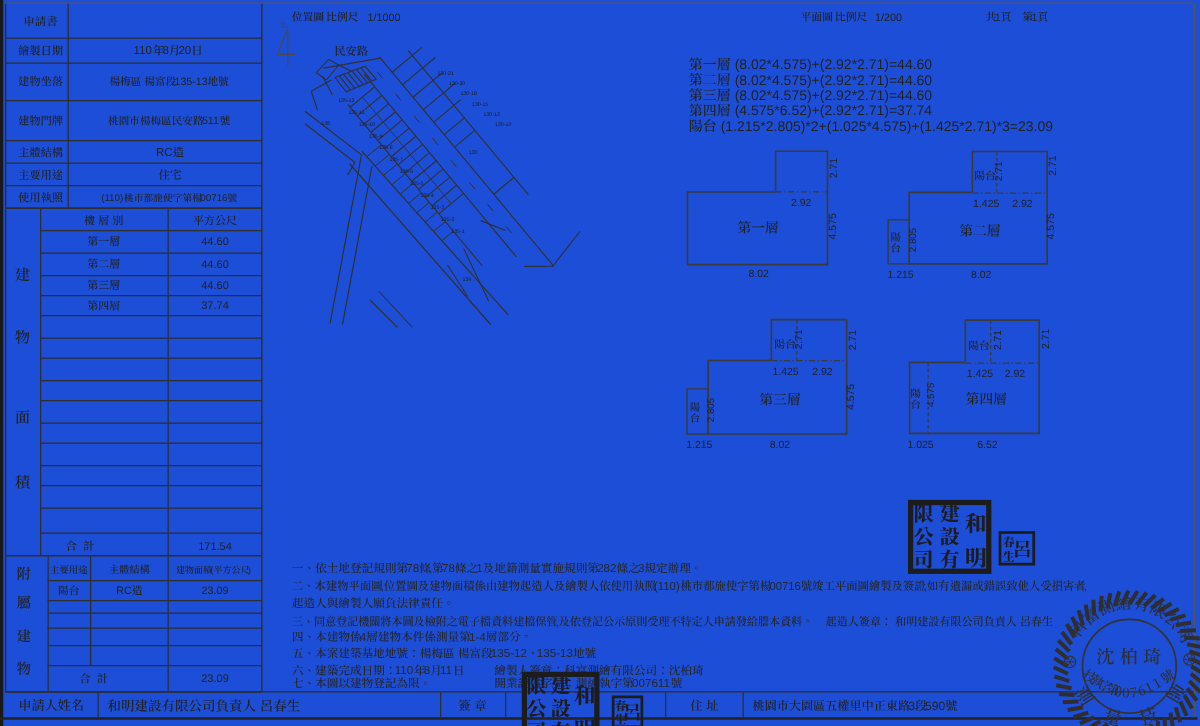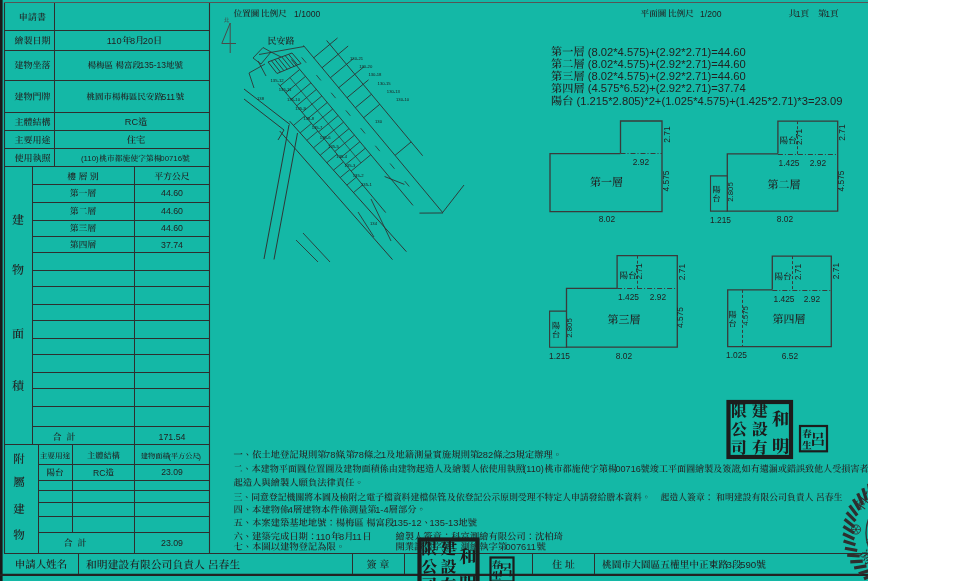--- a/index.html
+++ b/index.html
@@ -1,14 +1,14 @@
 <!DOCTYPE html>
 <html><head><meta charset="utf-8"><style>
 html,body{margin:0;padding:0;background:#ffffff}
-#page{position:relative;width:868px;height:581px;overflow:hidden;background:#14b8a6}
+#page{position:relative;width:960px;height:581px;overflow:hidden;background:#1d4ed8}
 text{font-family:"Liberation Sans",sans-serif}
 </style></head><body>
 
 <div id="page">
 <svg width="960" height="581" viewBox="0 0 960 581">
 <defs>
         <path id="c4f4d" d="M38 80Q37 79 36 79Q35 78 34 78Q30 68 25 60Q21 51 15 44Q9 37 3 32L2 33Q6 39 10 47Q15 56 18 65Q22 75 24 84ZM28 56Q28 55 27 54Q26 54 25 54V-5Q25 -6 24 -6Q23 -7 21 -8Q20 -8 18 -8H16V54L20 59ZM52 84Q58 82 61 79Q65 77 67 74Q68 71 68 68Q68 66 67 64Q66 63 64 63Q62 63 59 64Q59 68 58 71Q56 75 55 78Q53 81 51 83ZM88 50Q88 49 87 49Q86 48 84 48Q82 41 79 33Q76 24 73 15Q69 7 65 -1H63Q65 5 67 12Q68 19 70 26Q71 33 72 40Q74 47 74 53ZM39 52Q46 44 50 38Q54 31 55 26Q56 20 56 16Q56 12 54 9Q53 7 51 7Q49 7 47 9Q47 13 47 18Q46 23 45 29Q44 35 42 41Q41 46 38 51ZM87 8Q87 8 88 7Q89 6 90 5Q92 4 94 2Q96 1 97 -1Q97 -2 94 -2H29L28 1H81ZM85 68Q85 68 86 67Q87 66 88 65Q90 64 92 62Q93 61 95 60Q95 59 94 58Q93 58 92 58H32L31 61H79Z"></path>
         <path id="c7f6e" d="M22 47 32 43H70L74 48L84 41Q84 40 83 40Q82 39 80 39V-2H71V40H30V-2H22V43ZM87 5Q87 5 88 5Q89 4 90 3Q92 1 94 0Q95 -1 97 -3Q97 -3 96 -4Q95 -4 94 -4H5L4 -1H81ZM58 58Q57 56 54 56Q53 53 52 51Q51 48 50 45Q49 42 48 40H42Q43 43 43 46Q44 50 44 53Q44 57 45 60ZM75 10V7H26V10ZM75 21V18H26V21ZM75 31V29H26V31ZM85 60Q85 60 87 58Q89 57 91 55Q93 54 95 52Q95 50 92 50H6L5 53H80ZM65 79V62H57V79ZM44 79V62H36V79ZM78 79 82 83 92 76Q91 76 90 75Q89 75 87 74V59Q87 59 86 58Q85 58 83 57Q82 57 80 57H79V79ZM23 58Q23 58 22 57Q21 57 19 56Q17 56 16 56H14V79V82L24 79H83V76H23ZM83 64V61H19V64Z"></path>
         <path id="c5716" d="M62 68H62L65 72L73 66Q73 66 72 65Q71 65 70 65V54Q70 54 69 54Q68 53 66 53Q65 52 64 52H62ZM29 68V72L38 68H66V65H37V54Q37 53 36 53Q35 52 34 52Q32 51 30 51H29ZM33 58H66V55H33ZM55 32H54L57 35L63 30Q63 29 61 29V17Q61 17 60 17Q59 16 58 16Q57 15 56 15H55ZM39 32V35L45 32H58V29H45V17Q45 17 43 16Q42 15 40 15H39ZM42 22H58V19H42ZM66 40H66L69 44L77 38Q77 38 76 37Q75 37 74 36V7Q74 7 73 6Q72 6 70 6Q69 5 68 5H66ZM26 40V44L34 40H71V37H33V6Q33 6 32 5Q31 5 30 4Q29 4 27 4H26ZM29 12H71V9H29ZM46 58H53V47H46ZM20 48H68L72 54Q72 54 74 53Q75 51 77 50Q79 49 80 47Q80 45 78 45H21ZM14 1H86V-2H14ZM82 78H81L86 83L95 76Q94 74 91 74V-4Q91 -5 90 -6Q89 -6 87 -7Q85 -7 84 -7H82ZM9 78V82L18 78H86V75H17V-5Q17 -6 16 -6Q15 -7 14 -8Q12 -8 10 -8H9Z"></path>
         <path id="c6bd4" d="M83 57Q83 57 84 56Q85 55 87 54Q89 53 91 51Q92 49 94 48Q93 46 91 46H58V49H77ZM26 82Q26 80 25 80Q24 79 22 79V75H13V81V83ZM12 3Q15 4 21 6Q27 8 34 10Q41 12 49 15L49 14Q44 11 35 5Q27 0 16 -6ZM20 78 22 77V3L14 -1L18 3Q19 0 19 -2Q18 -4 18 -5Q17 -7 16 -8L9 2Q12 3 13 4Q13 5 13 7V78ZM39 57Q39 57 40 56Q41 55 43 54Q44 52 46 51Q48 49 49 48Q49 47 48 47Q48 46 47 46H19V49H34ZM65 82Q65 81 64 80Q64 79 62 79V8Q62 6 63 5Q64 4 67 4H76Q79 4 82 4Q84 4 85 5Q86 5 87 5Q87 5 88 6Q88 7 89 9Q89 12 90 15Q91 18 92 21H93L93 5Q95 5 96 4Q97 3 97 2Q97 -1 95 -2Q93 -3 89 -4Q84 -4 76 -4H65Q61 -4 58 -3Q55 -2 54 0Q53 2 53 5V83Z"></path>

